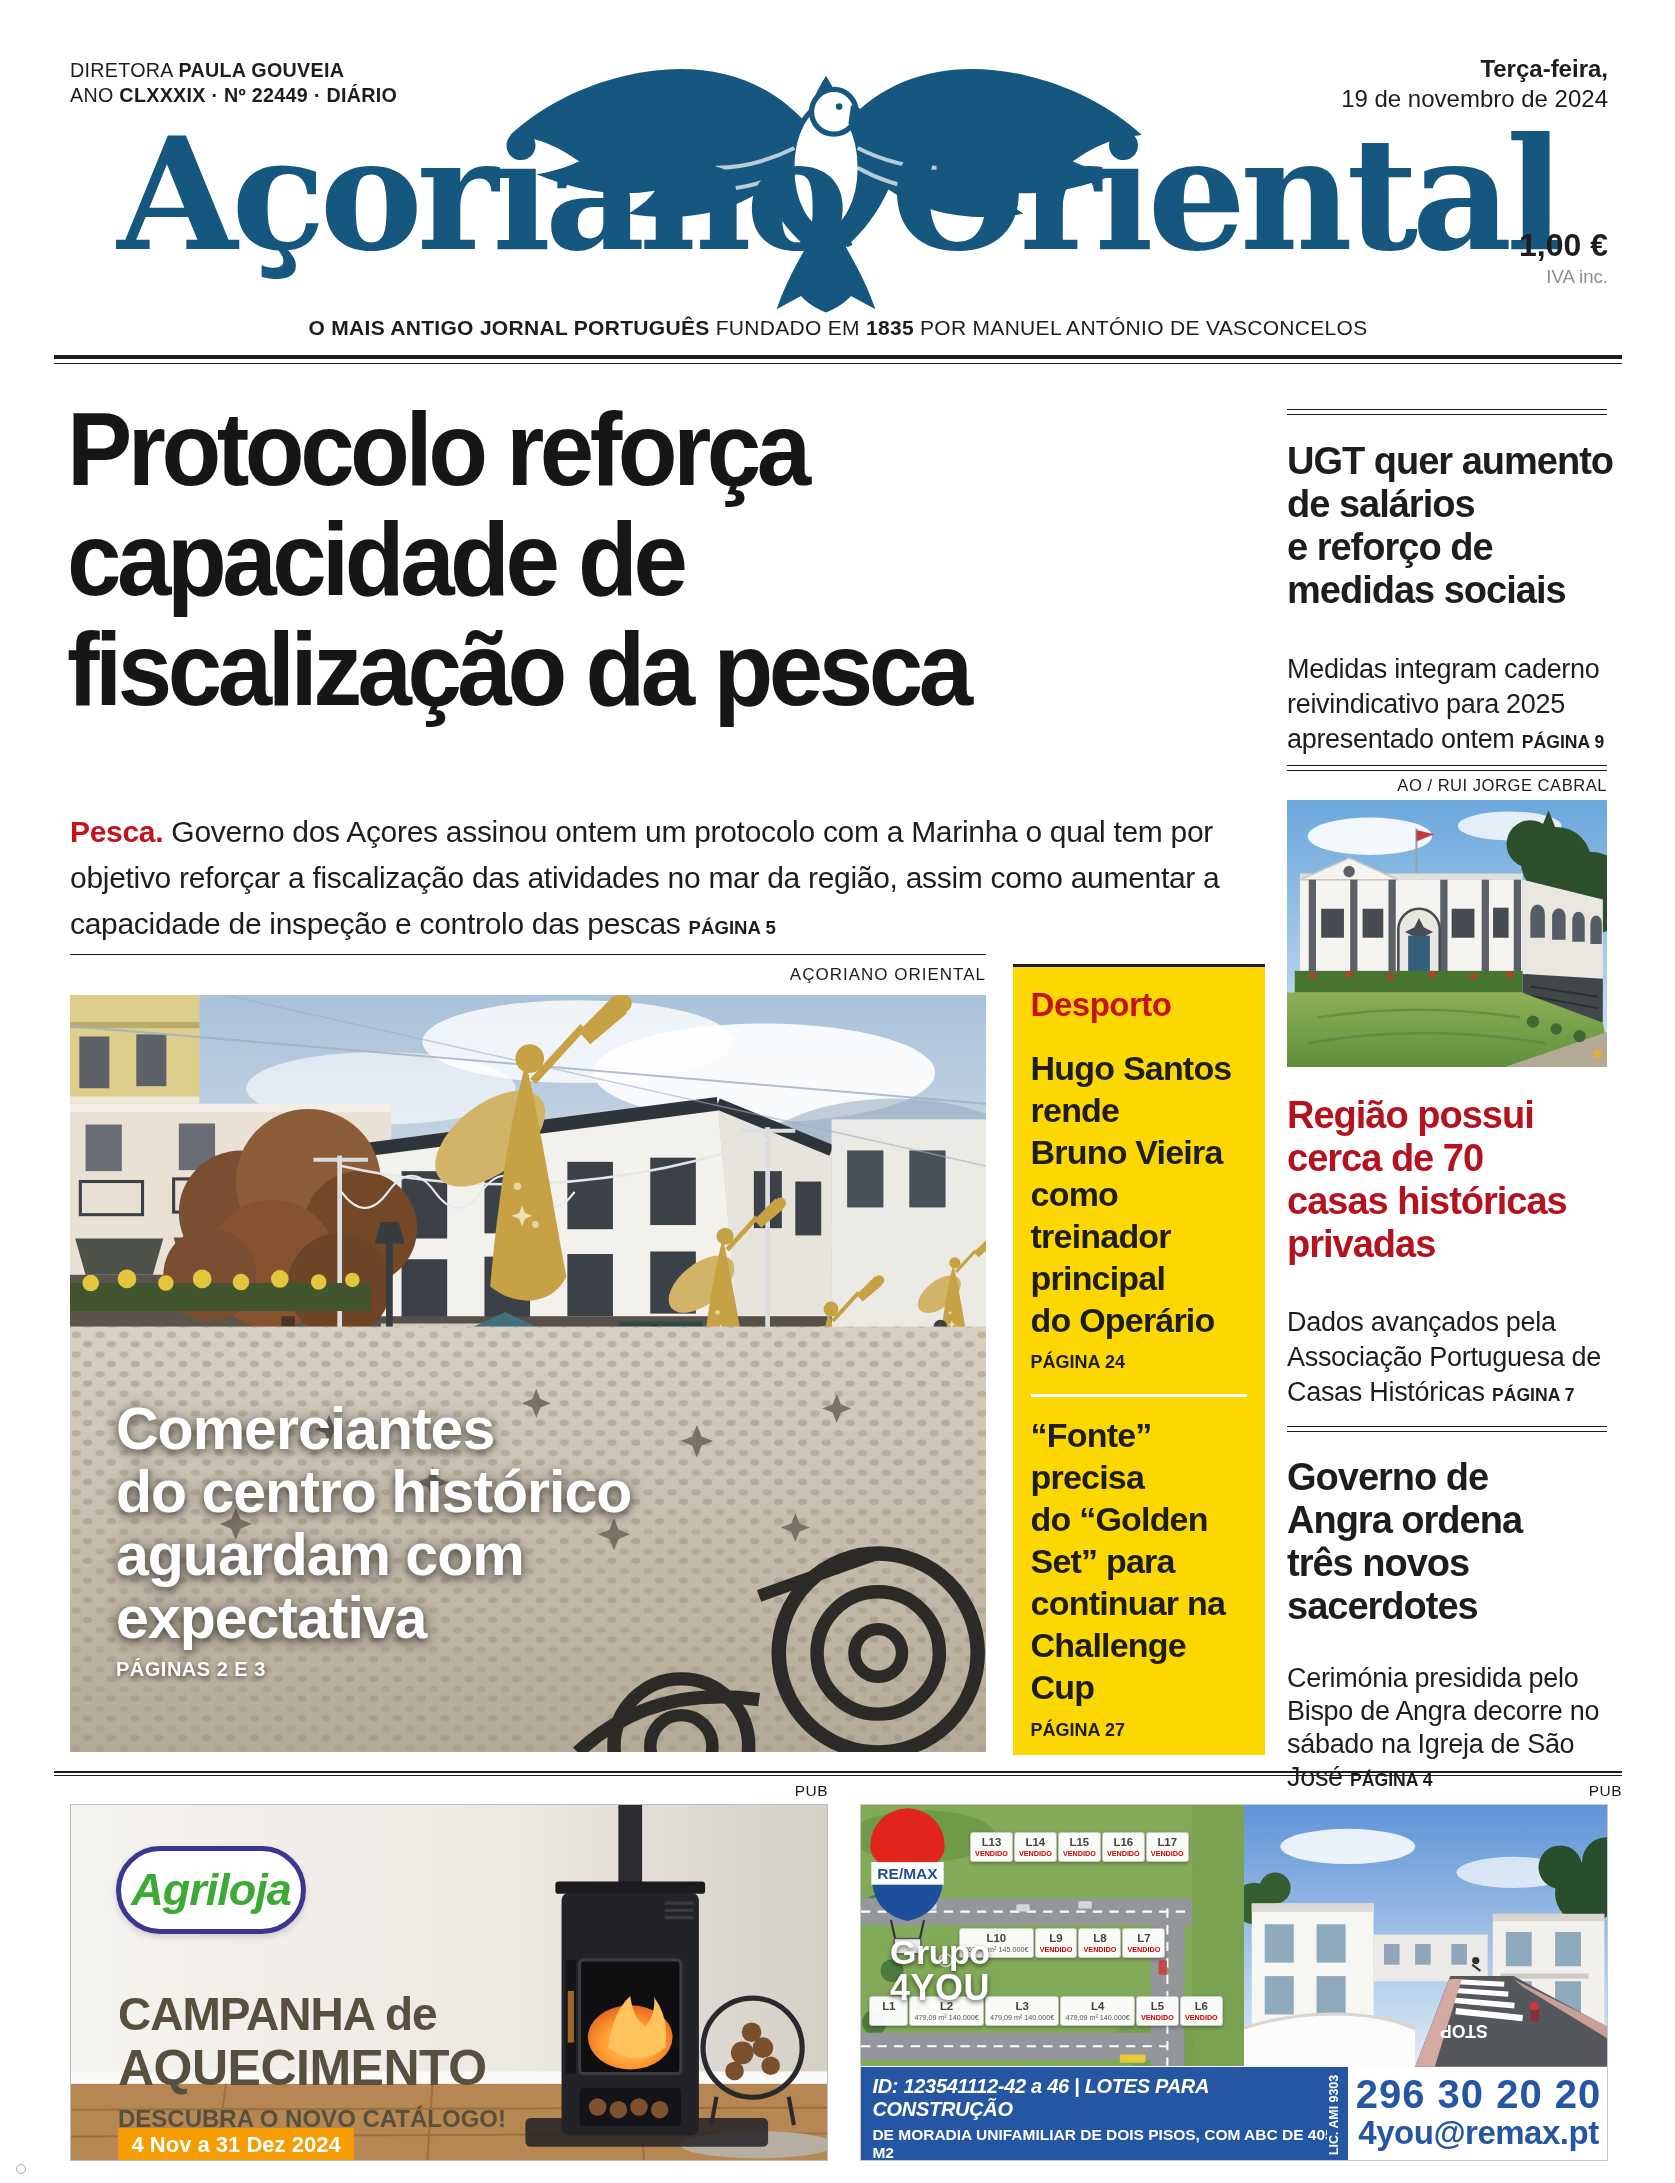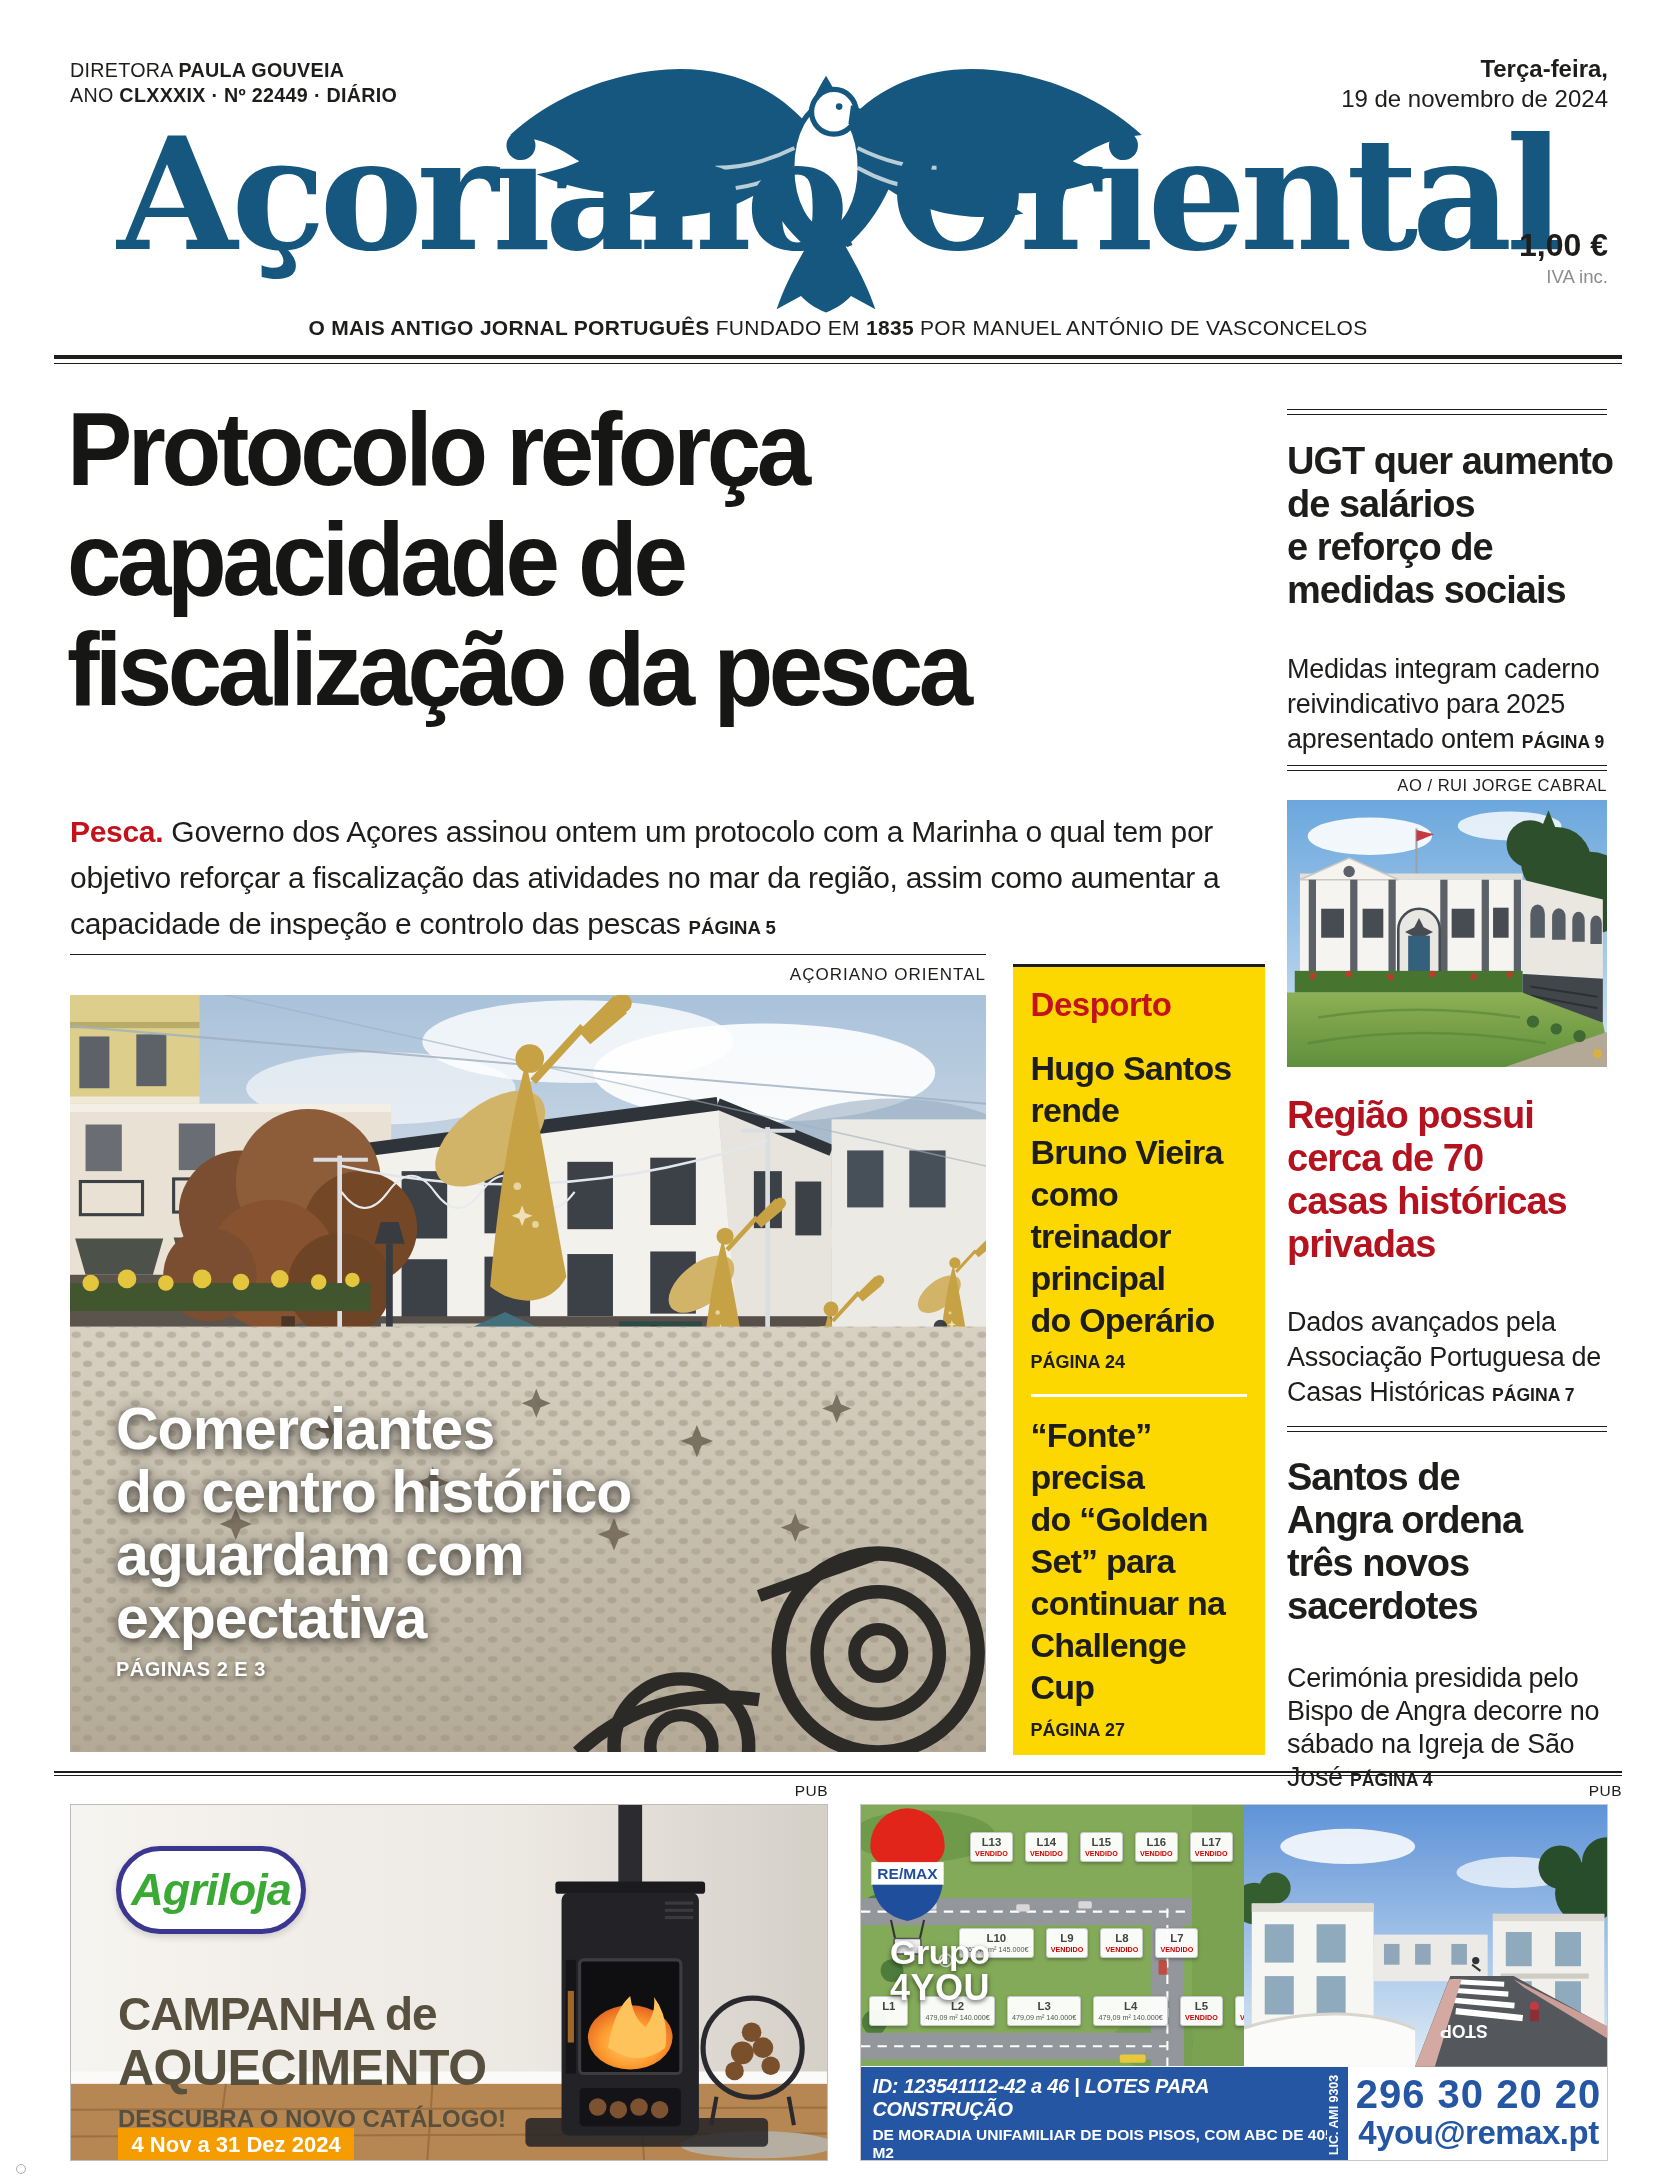--- a/index.html
+++ b/index.html
@@ -93,21 +93,21 @@
   .agri-l1 { position:absolute; left:47px; top:182px; font-size:46px; font-weight:700; color:#57503f; letter-spacing:-1px; }
   .agri-l2 { position:absolute; left:47px; top:234px; font-size:50px; font-weight:700; color:#57503f; letter-spacing:-0.5px; }
   .agri-l3 { position:absolute; left:47px; top:300px; font-size:24px; font-weight:700; color:#57503f; }
   .agri-badge { position:absolute; left:47px; top:323px; background:#f59c00; color:#fff; font-weight:700;
     font-size:22px; padding:4.1px 13.5px; }
 
   .ad-right { left:860px; top:1804px; width:748px; height:357px; border:1px solid #c9c9c9; overflow:hidden; background:#fff; }
   .aerial { position:absolute; left:0; top:0; width:383px; height:262px; overflow:hidden; }
   .aerial svg, .houses svg { position:absolute; inset:0; }
   .houses { position:absolute; left:383px; top:0; width:365px; height:262px; overflow:hidden; }
-  .lots-row { position:absolute; display:flex; gap:12px; }
+  .lots-row { position:absolute; display:flex; gap:1px; }
   .lots-row-0 { left:109px; top:27px; }
   .lots-row-1 { left:98px; top:123px; }
   .lots-row-2 { left:8.3px; top:191px; }
   .lot { background:rgba(255,255,255,.95); border:0.5px solid #c8c8c8; border-radius:3.1px; padding:3.1px 4.1px;
     text-align:center; min-width:39px; box-shadow:0 1.6px 3.1px rgba(0,0,0,.25); }
   .lot-id { font-size:11.4px; font-weight:700; color:#444; }
   .lot-tag { font-size:7.2px; color:#555; margin-top:1px; white-space:nowrap; }
   .lot-tag.sold { color:#c00; font-weight:700; }
   .balloon { position:absolute; left:24px; top:13.5px; width:93px; height:171px; }
   .grupo { position:absolute; left:29px; top:130px; color:#fff; font-weight:700; line-height:1.02;
@@ -445,21 +445,21 @@
 
   <div class="abs rc rc-h rc-h2">
     <div class="h-line">Região possui</div>
     <div class="h-line">cerca de 70</div>
     <div class="h-line">casas históricas</div>
     <div class="h-line">privadas</div>
   </div>
   <p class="abs rc rc-p rc-p2"><span>Dados avançados pela Associação Portuguesa de Casas Históricas</span> <span class="pref-sm">PÁGINA 7</span></p>
   <div class="abs rc rc-sep sep3"></div>
   <div class="abs rc rc-h rc-h3">
-    <div class="h-line">Santos de</div>
+    <div class="h-line">Governo de</div>
     <div class="h-line">Angra ordena</div>
     <div class="h-line">três novos</div>
     <div class="h-line">sacerdotes</div>
   </div>
   <p class="abs rc rc-p rc-p3"><span>Cerimónia presidida pelo Bispo de Angra decorre no sábado na Igreja de São José</span> <span class="pref-sm">PÁGINA 4</span></p>
 
   <div class="abs rule-ads"></div>
   <div class="abs pub pub-left">PUB</div>
   <div class="abs pub pub-right">PUB</div>
 

